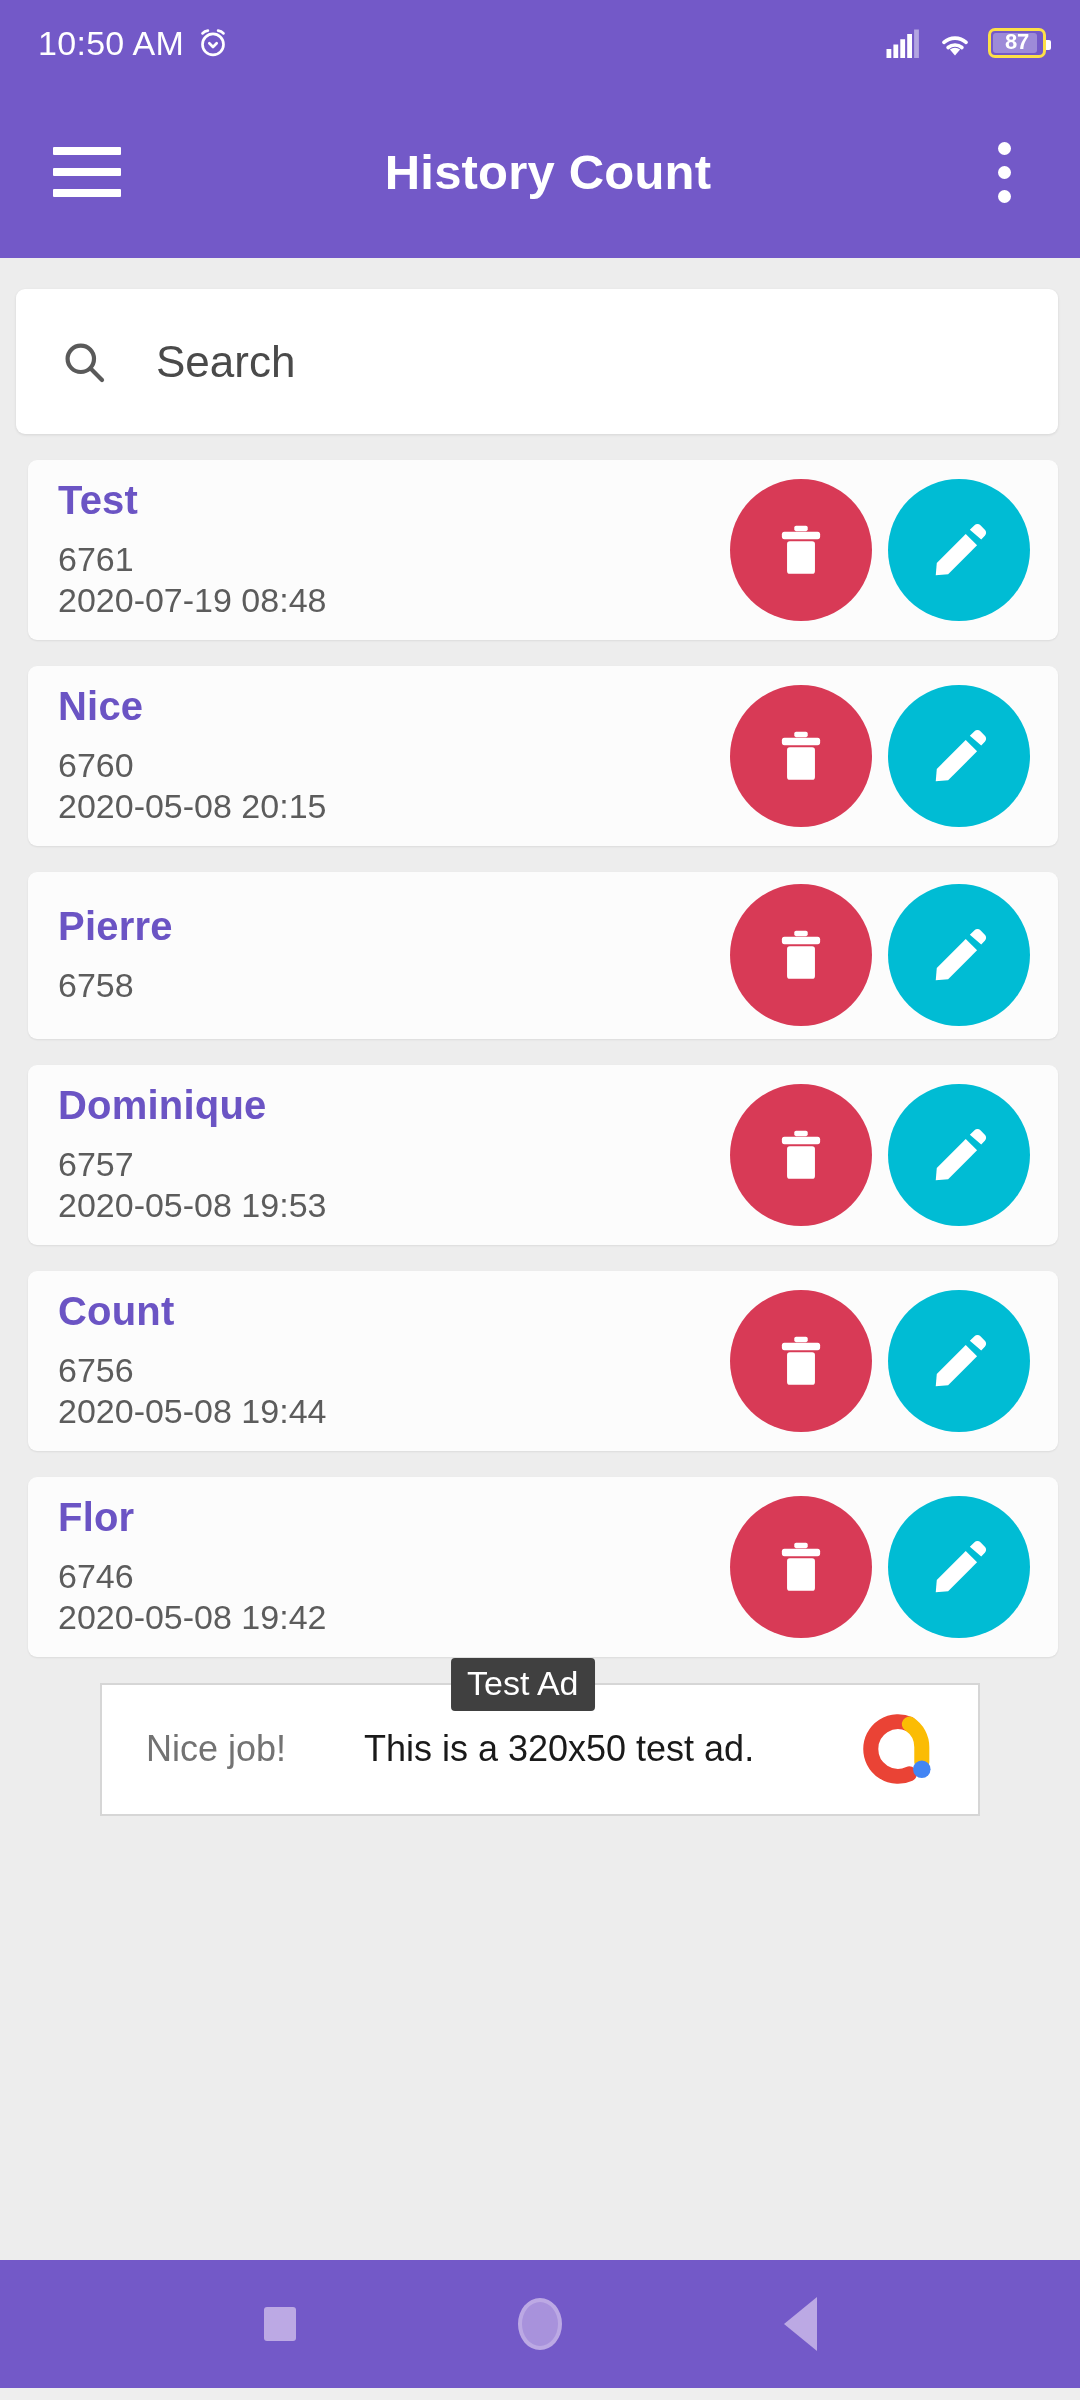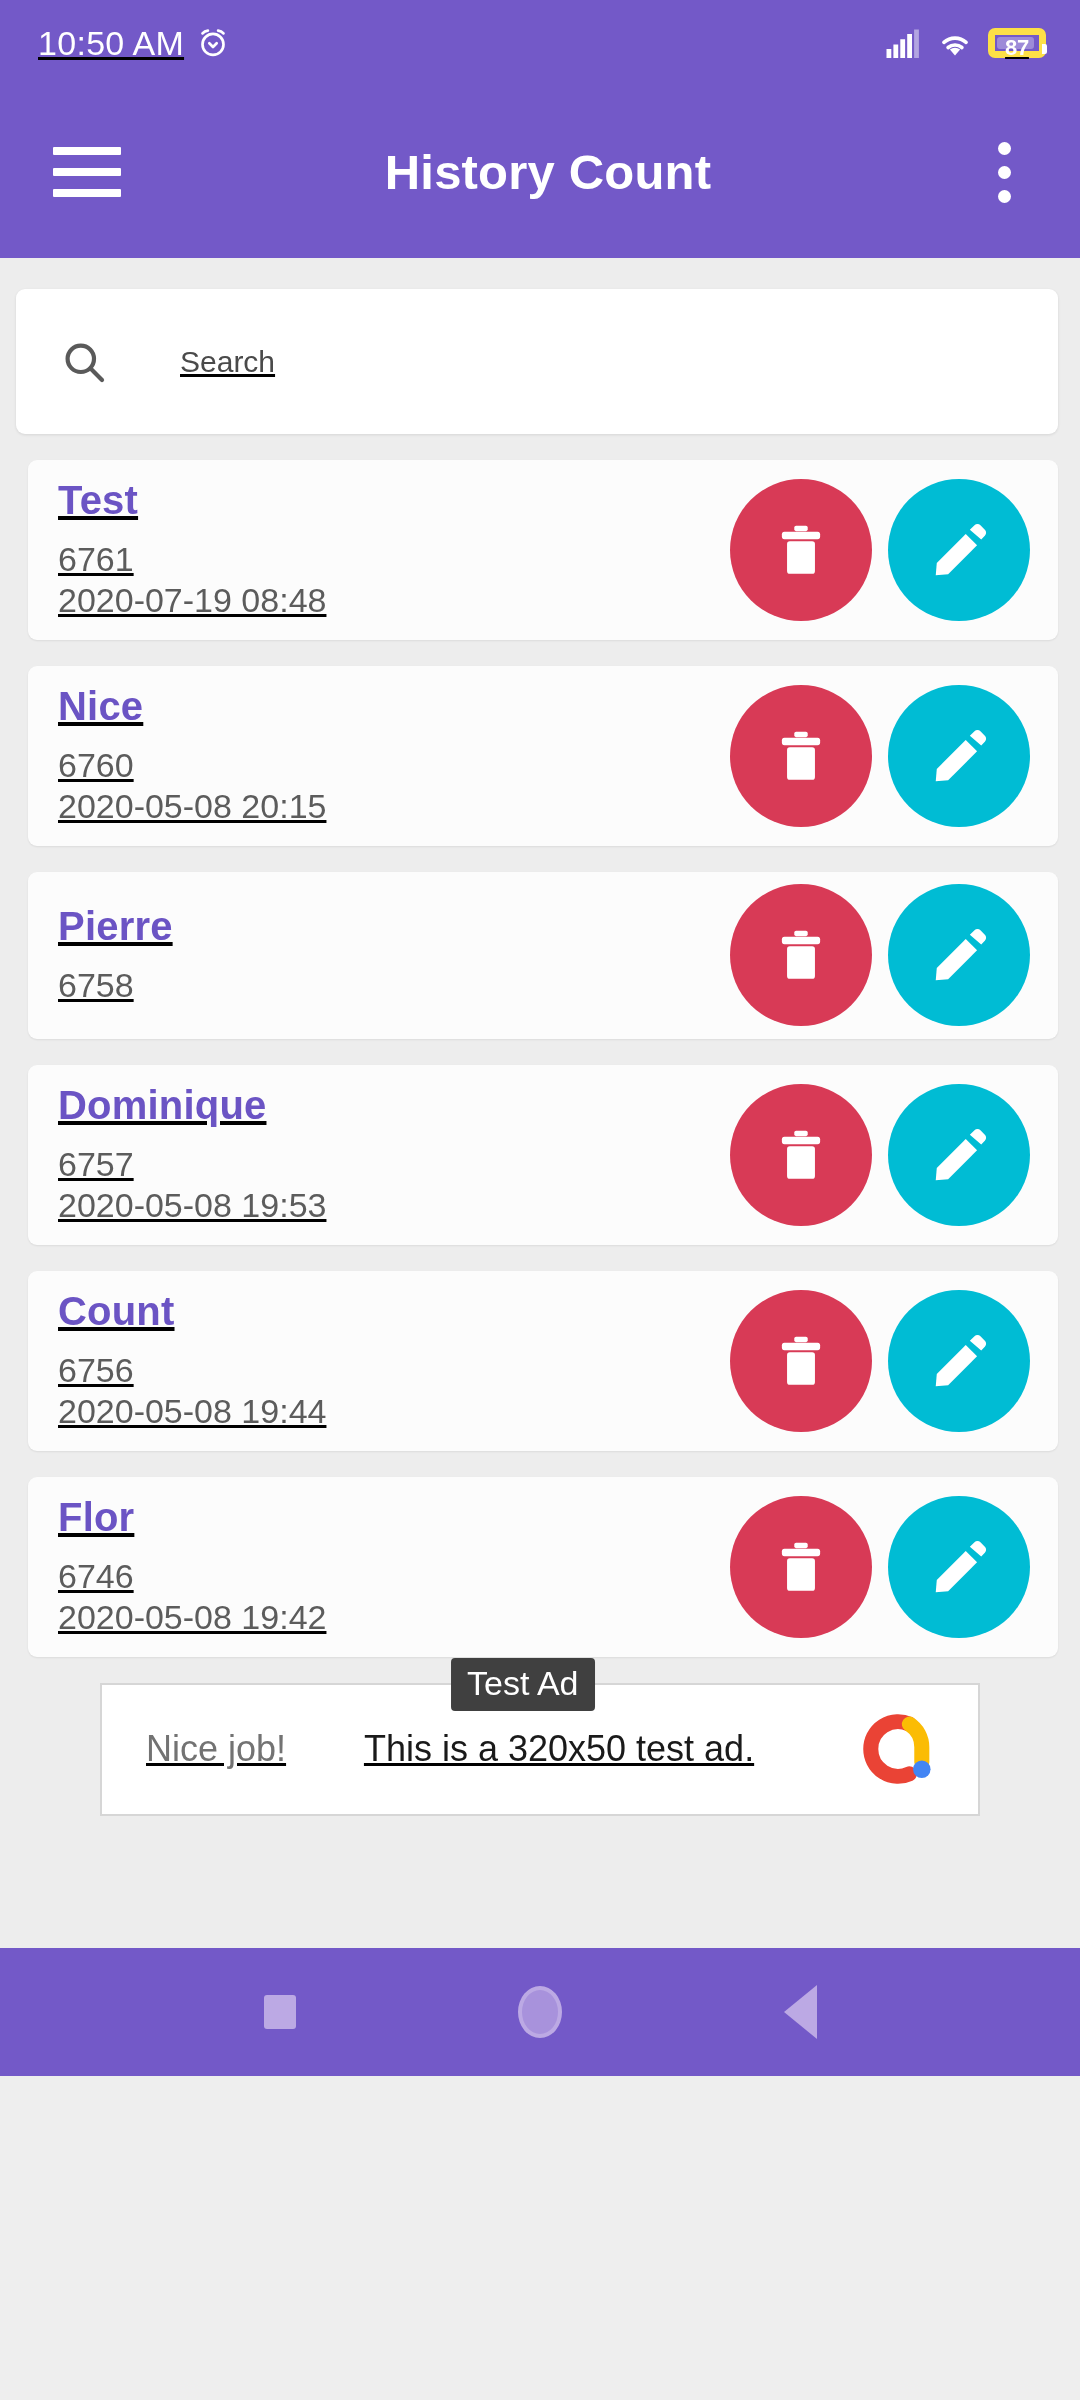--- a/index.html
+++ b/index.html
@@ -8,25 +8,24 @@
     width: 1080px;
     height: 2400px;
     background: #EEEEEE;
     font-family: "Liberation Sans", sans-serif;
     overflow: hidden;
   }
 
   #app {
     position: relative;
     width: 1080px;
-    height: 2076px;
+    height: 2388px;
     background: #EDEDED;
     display: flex;
     flex-direction: column;
-    text-decoration: underline;
   }
 
   
   .status-bar {
     height: 86px;
     background: #7359C8;
     display: flex;
     align-items: center;
     justify-content: space-between;
     padding: 0 34px 0 38px;
@@ -46,23 +45,23 @@
   .status-right {
     display: flex;
     align-items: center;
     gap: 14px;
   }
   .signal-icon { width: 38px; height: 30px; display:block; }
   .wifi-icon   { width: 38px; height: 30px; display:block; }
   .battery {
     position: relative;
     width: 58px; height: 30px;
-    border: 7px solid #fde047;
+    border: 3px solid #fde047;
     border-radius: 7px;
-    display: flex; align-items: flex-start; justify-content: center;
+    display: flex; align-items: flex-end; justify-content: center;
   }
   .battery::after {
     content: "";
     position: absolute;
     right: -8px; top: 9px;
     width: 5px; height: 10px;
     background: #FFFFFF;
     border-radius: 0 2px 2px 0;
   }
   .battery-fill {
@@ -141,22 +140,22 @@
     height: 145px;
     background: #FFFFFF;
     border-radius: 9px;
     display: flex;
     align-items: center;
     padding-left: 44px;
     box-shadow: 0 1px 3px rgba(0,0,0,0.10);
   }
   .search-icon { width: 48px; height: 48px; flex: 0 0 auto; display:block; }
   .search-placeholder {
-    margin-left: 72px;
-    font-size: 30px;
+    margin-left: 48px;
+    font-size: 44px;
     color: #4A4A4A;
   }
 
   
   .list { margin-top: 26px; }
 
   .item-card {
     position: relative;
     margin: 0 22px 26px 28px;
     min-height: 167px;

